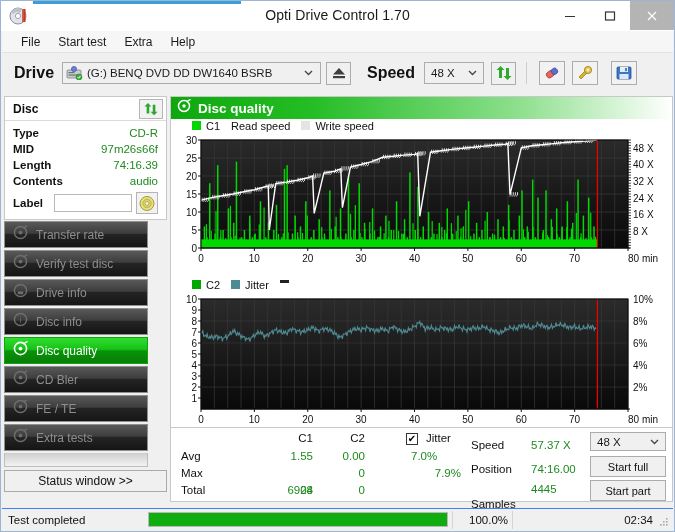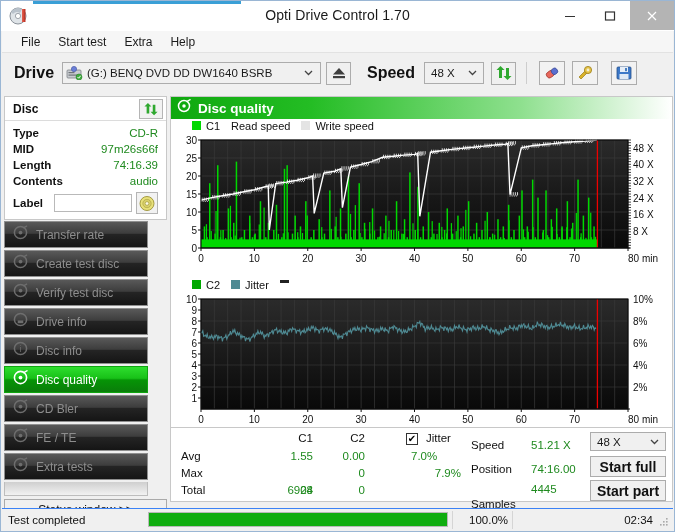--- a/index.html
+++ b/index.html
@@ -185,21 +185,21 @@
   }
   .sel-speed {
     position: absolute; right: 6px; top: 4px;
     width: 76px; height: 19px; background: #f0f0f0; border: 1px solid #acacac;
     font-size: 11.5px; color: #1b1b1b; display: flex; align-items: center; padding-left: 6px;
   }
   .sel-speed .chev { position: absolute; right: 5px; top: 3px; }
   .act-btn {
     position: absolute; right: 6px;
     width: 76px; height: 21px; background: #f0f0f0; border: 1px solid #acacac;
-    font-size: 14px; color: #111; display: flex; align-items: center; justify-content: center; font-weight: bold;
+    font-size: 11px; color: #111; display: flex; align-items: center; justify-content: center;
   }
 
   
   .statusbar {
     position: absolute; left: 1px; bottom: 1px; width: 671px; height: 22px;
     background: #f0f0f0;
     border-top: 1px solid #3b82f6;
     display: flex; align-items: center;
     font-size: 11.5px; color: #111;
   }
@@ -378,30 +378,20 @@
     <div class="navlist">
       <div class="navbtn">
         <span>
           <svg width="15" height="15" viewBox="0 0 16 16">
               <circle cx="8" cy="8" r="6.5" fill="none" stroke="#6e6e6e" stroke-width="1.6"></circle>
               <circle cx="8" cy="8" r="2" fill="#6e6e6e"></circle>
               <path d="M11 3 L15 1" stroke="#6e6e6e" stroke-width="1.4"></path>
             </svg>
         </span>
         <span class="nlabel">Transfer rate</span>
-      </div>
-      <div class="navbtn">
-        <span>
-          <svg width="15" height="15" viewBox="0 0 16 16">
-              <circle cx="8" cy="8" r="6.5" fill="none" stroke="#6e6e6e" stroke-width="1.6"></circle>
-              <circle cx="8" cy="8" r="2" fill="#6e6e6e"></circle>
-              <path d="M11 3 L15 1" stroke="#6e6e6e" stroke-width="1.4"></path>
-            </svg>
-        </span>
-        <span class="nlabel">Create test disc</span>
       </div>
       <div class="navbtn">
         <span>
           <svg width="15" height="15" viewBox="0 0 16 16">
               <circle cx="8" cy="8" r="6.5" fill="none" stroke="#6e6e6e" stroke-width="1.6"></circle>
               <circle cx="8" cy="8" r="2" fill="#6e6e6e"></circle>
               <path d="M11 3 L15 1" stroke="#6e6e6e" stroke-width="1.4"></path>
             </svg>
         </span>
         <span class="nlabel">Verify test disc</span>
@@ -1315,21 +1305,21 @@
       <div class="cell green" style="left:152px; top:56px; width:42px; text-align:right;">0</div>
 
       <div class="cell" style="left:235px; top:5px;">
         <span class="chk">✔</span>
       </div>
       <div class="cell" style="left:255px; top:4px;">Jitter</div>
       <div class="cell green" style="left:240px; top:22px; width:50px; ">7.0%</div>
       <div class="cell green" style="left:240px; top:39px; width:50px; text-align:right;">7.9%</div>
 
       <div class="cell" style="left:300px; top:11px;">Speed</div>
-      <div class="cell green" style="left:360px; top:11px;">51.21 X</div>
+      <div class="cell green" style="left:360px; top:11px;">57.37 X</div>
       <div class="cell" style="left:300px; top:35px;">Position</div>
       <div class="cell green" style="left:360px; top:35px;">74:16.00</div>
       <div class="cell" style="left:300px; top:70px;">Samples</div>
       <div class="cell green" style="left:360px; top:55px;">4445</div>
 
       <div class="sel-speed">
         <span>48 X</span>
         <span class="chev">
           <svg width="11" height="11" viewBox="0 0 11 11">
               <path d="M2 4 L5.5 7.5 L9 4" stroke="#444" stroke-width="1.3" fill="none"></path>

